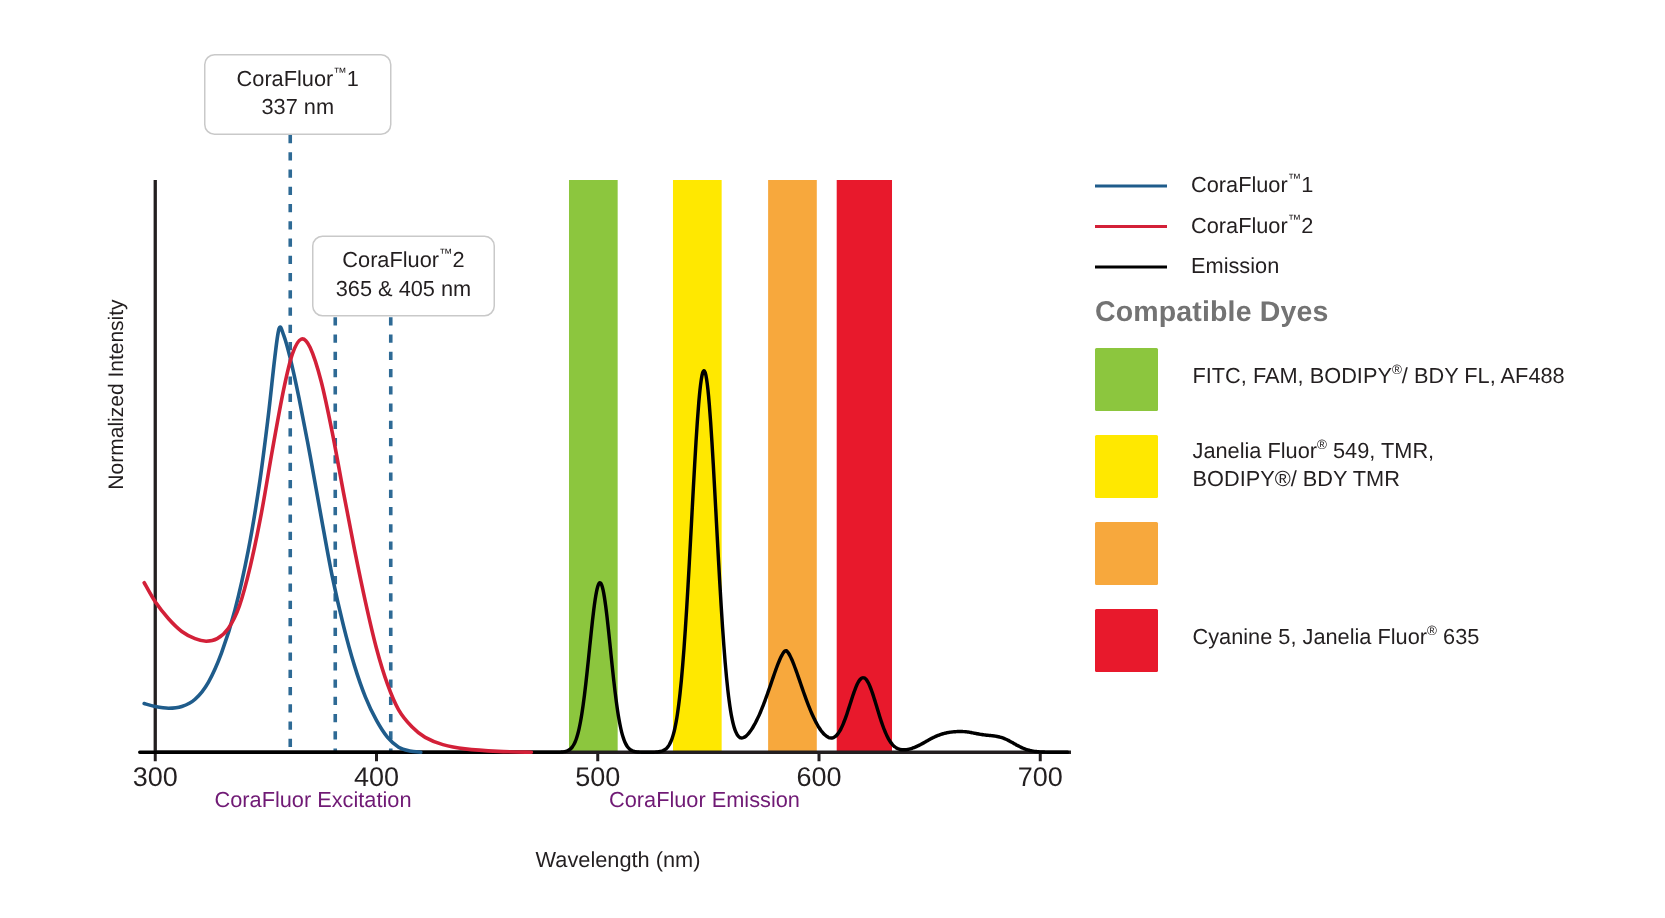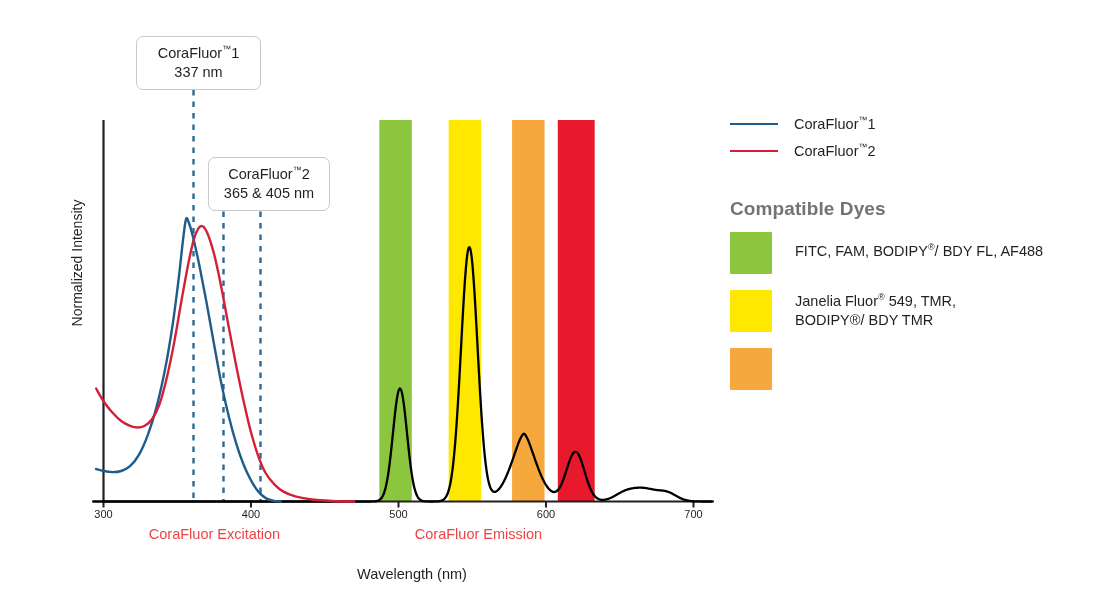--- a/index.html
+++ b/index.html
@@ -32,30 +32,30 @@
     white-space:nowrap;
   }
   .callout .ln{display:block;}
   .callout sup{font-size:9px;vertical-align:super;line-height:0;}
   #callout-1{left:136px;top:36px;width:125px;}
   #callout-2{left:208px;top:157px;width:122px;}
 
   
   .axis-tick{
     position:absolute;
-    font-size:11px;
+    font-size:18px;
     color:#231f20;
     text-align:center;
     width:60px;
   }
   .axis-sublabel{
     position:absolute;
     font-size:14.5px;
-    color:#ef4444;
-    text-align:center;
+    color:#701a75;
+    text-align:left;
     white-space:nowrap;
   }
   #sub-exc{left:143px;top:526px;width:143px;}
   #sub-emi{left:406px;top:526px;width:145px;}
   #x-title{
     position:absolute;left:292px;top:566px;width:240px;
     text-align:center;font-size:14.5px;color:#231f20;
   }
   #y-title{
     position:absolute;
@@ -163,30 +163,38 @@
   <div class="side">
     <div class="legend" id="legend">
         <div class="legend-row">
           <span class="legend-line" style="border-top-color: rgb(31, 92, 139);"></span>
           <span class="legend-label"><span>CoraFluor</span><sup>™</sup><span>1</span></span>
         </div>
         <div class="legend-row">
           <span class="legend-line" style="border-top-color: rgb(211, 32, 56);"></span>
           <span class="legend-label"><span>CoraFluor</span><sup>™</sup><span>2</span></span>
         </div>
+        <div class="legend-row">
+          <span class="legend-line" style="border-top-color: rgb(0, 0, 0);"></span>
+          <span class="legend-label"><span>Emission</span></span>
+        </div>
       </div>
     <div class="dyes-title">Compatible Dyes</div>
     <div class="dye-list" id="dye-list">
         <div class="dye-row">
           <div class="dye-swatch" style="background: rgb(140, 198, 62);"></div>
           <div class="dye-label"><span>FITC, FAM, BODIPY</span><sup>®</sup><span>/ BDY FL, AF488</span></div>
         </div>
         <div class="dye-row two-line">
           <div class="dye-swatch" style="background: rgb(255, 232, 0);"></div>
           <div class="dye-label"><span>Janelia Fluor</span><sup>®</sup><span> 549, TMR,</span><br><span>BODIPY®/ BDY TMR</span></div>
         </div>
         <div class="dye-row">
           <div class="dye-swatch" style="background: rgb(247, 168, 61);"></div>
         </div>
+        <div class="dye-row">
+          <div class="dye-swatch" style="background: rgb(232, 25, 44);"></div>
+          <div class="dye-label"><span>Cyanine 5, Janelia Fluor</span><sup>®</sup><span> 635</span></div>
+        </div>
       </div>
   </div>
 
 </div>
 
 </body></html>

